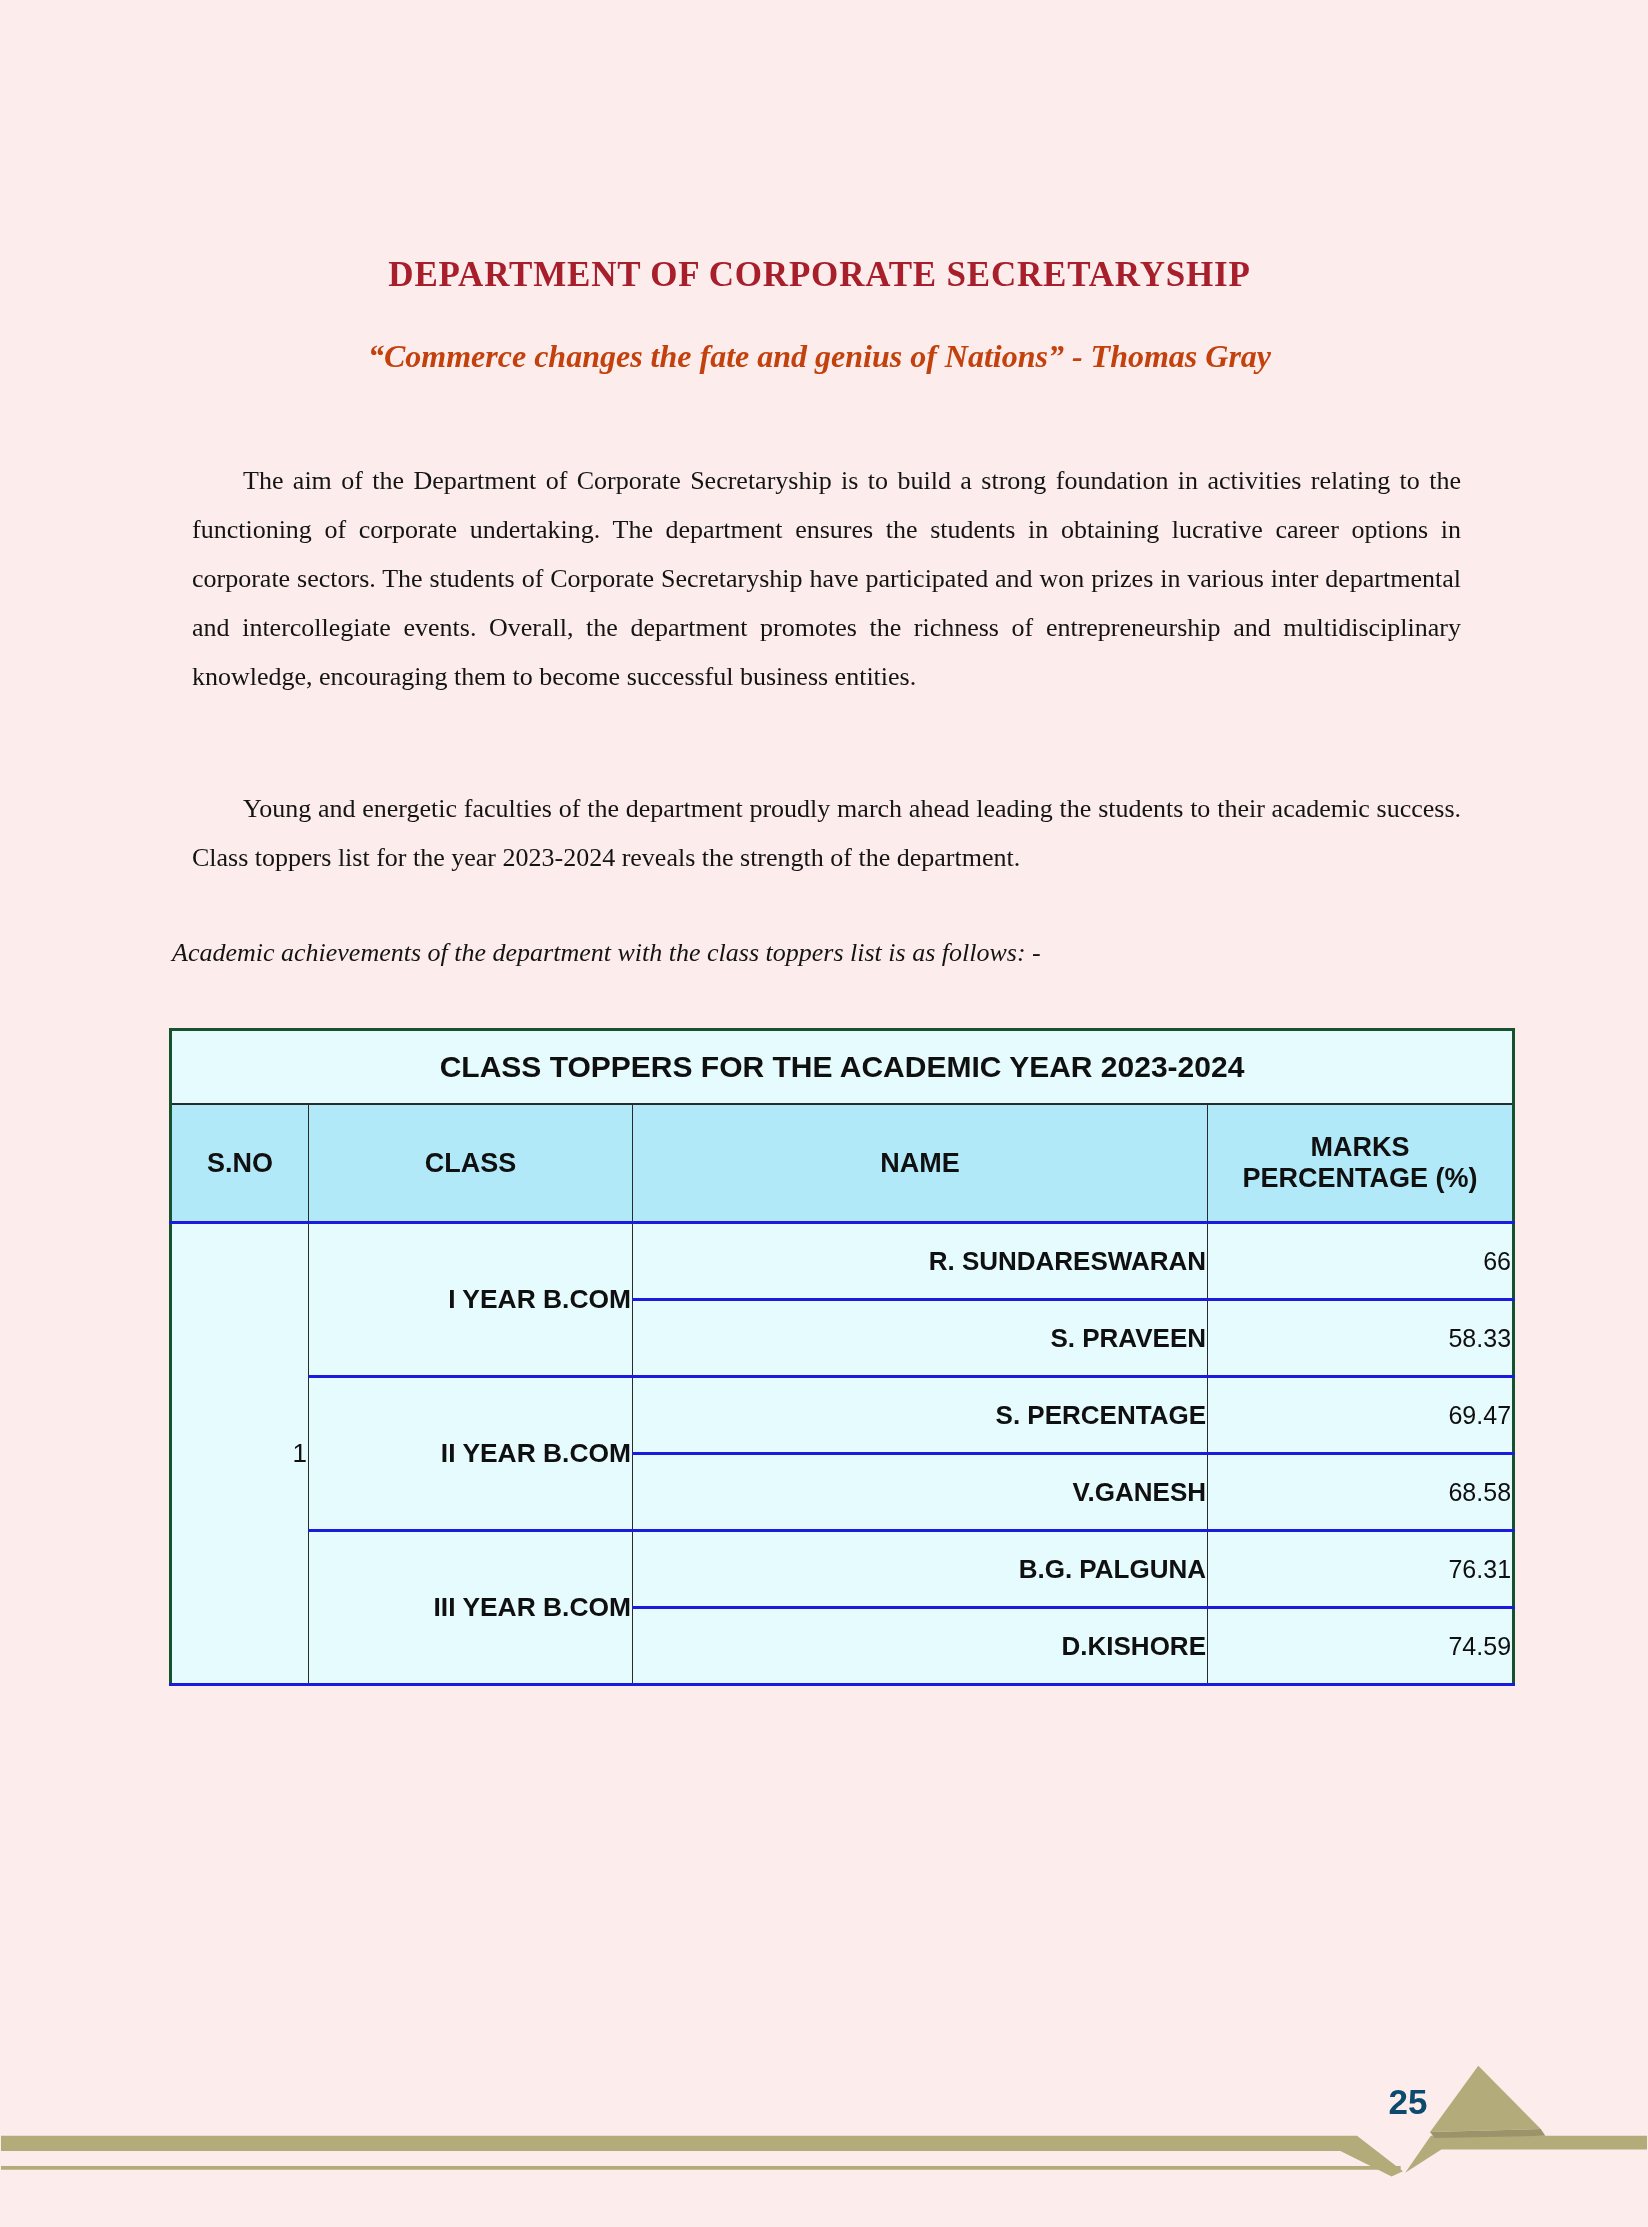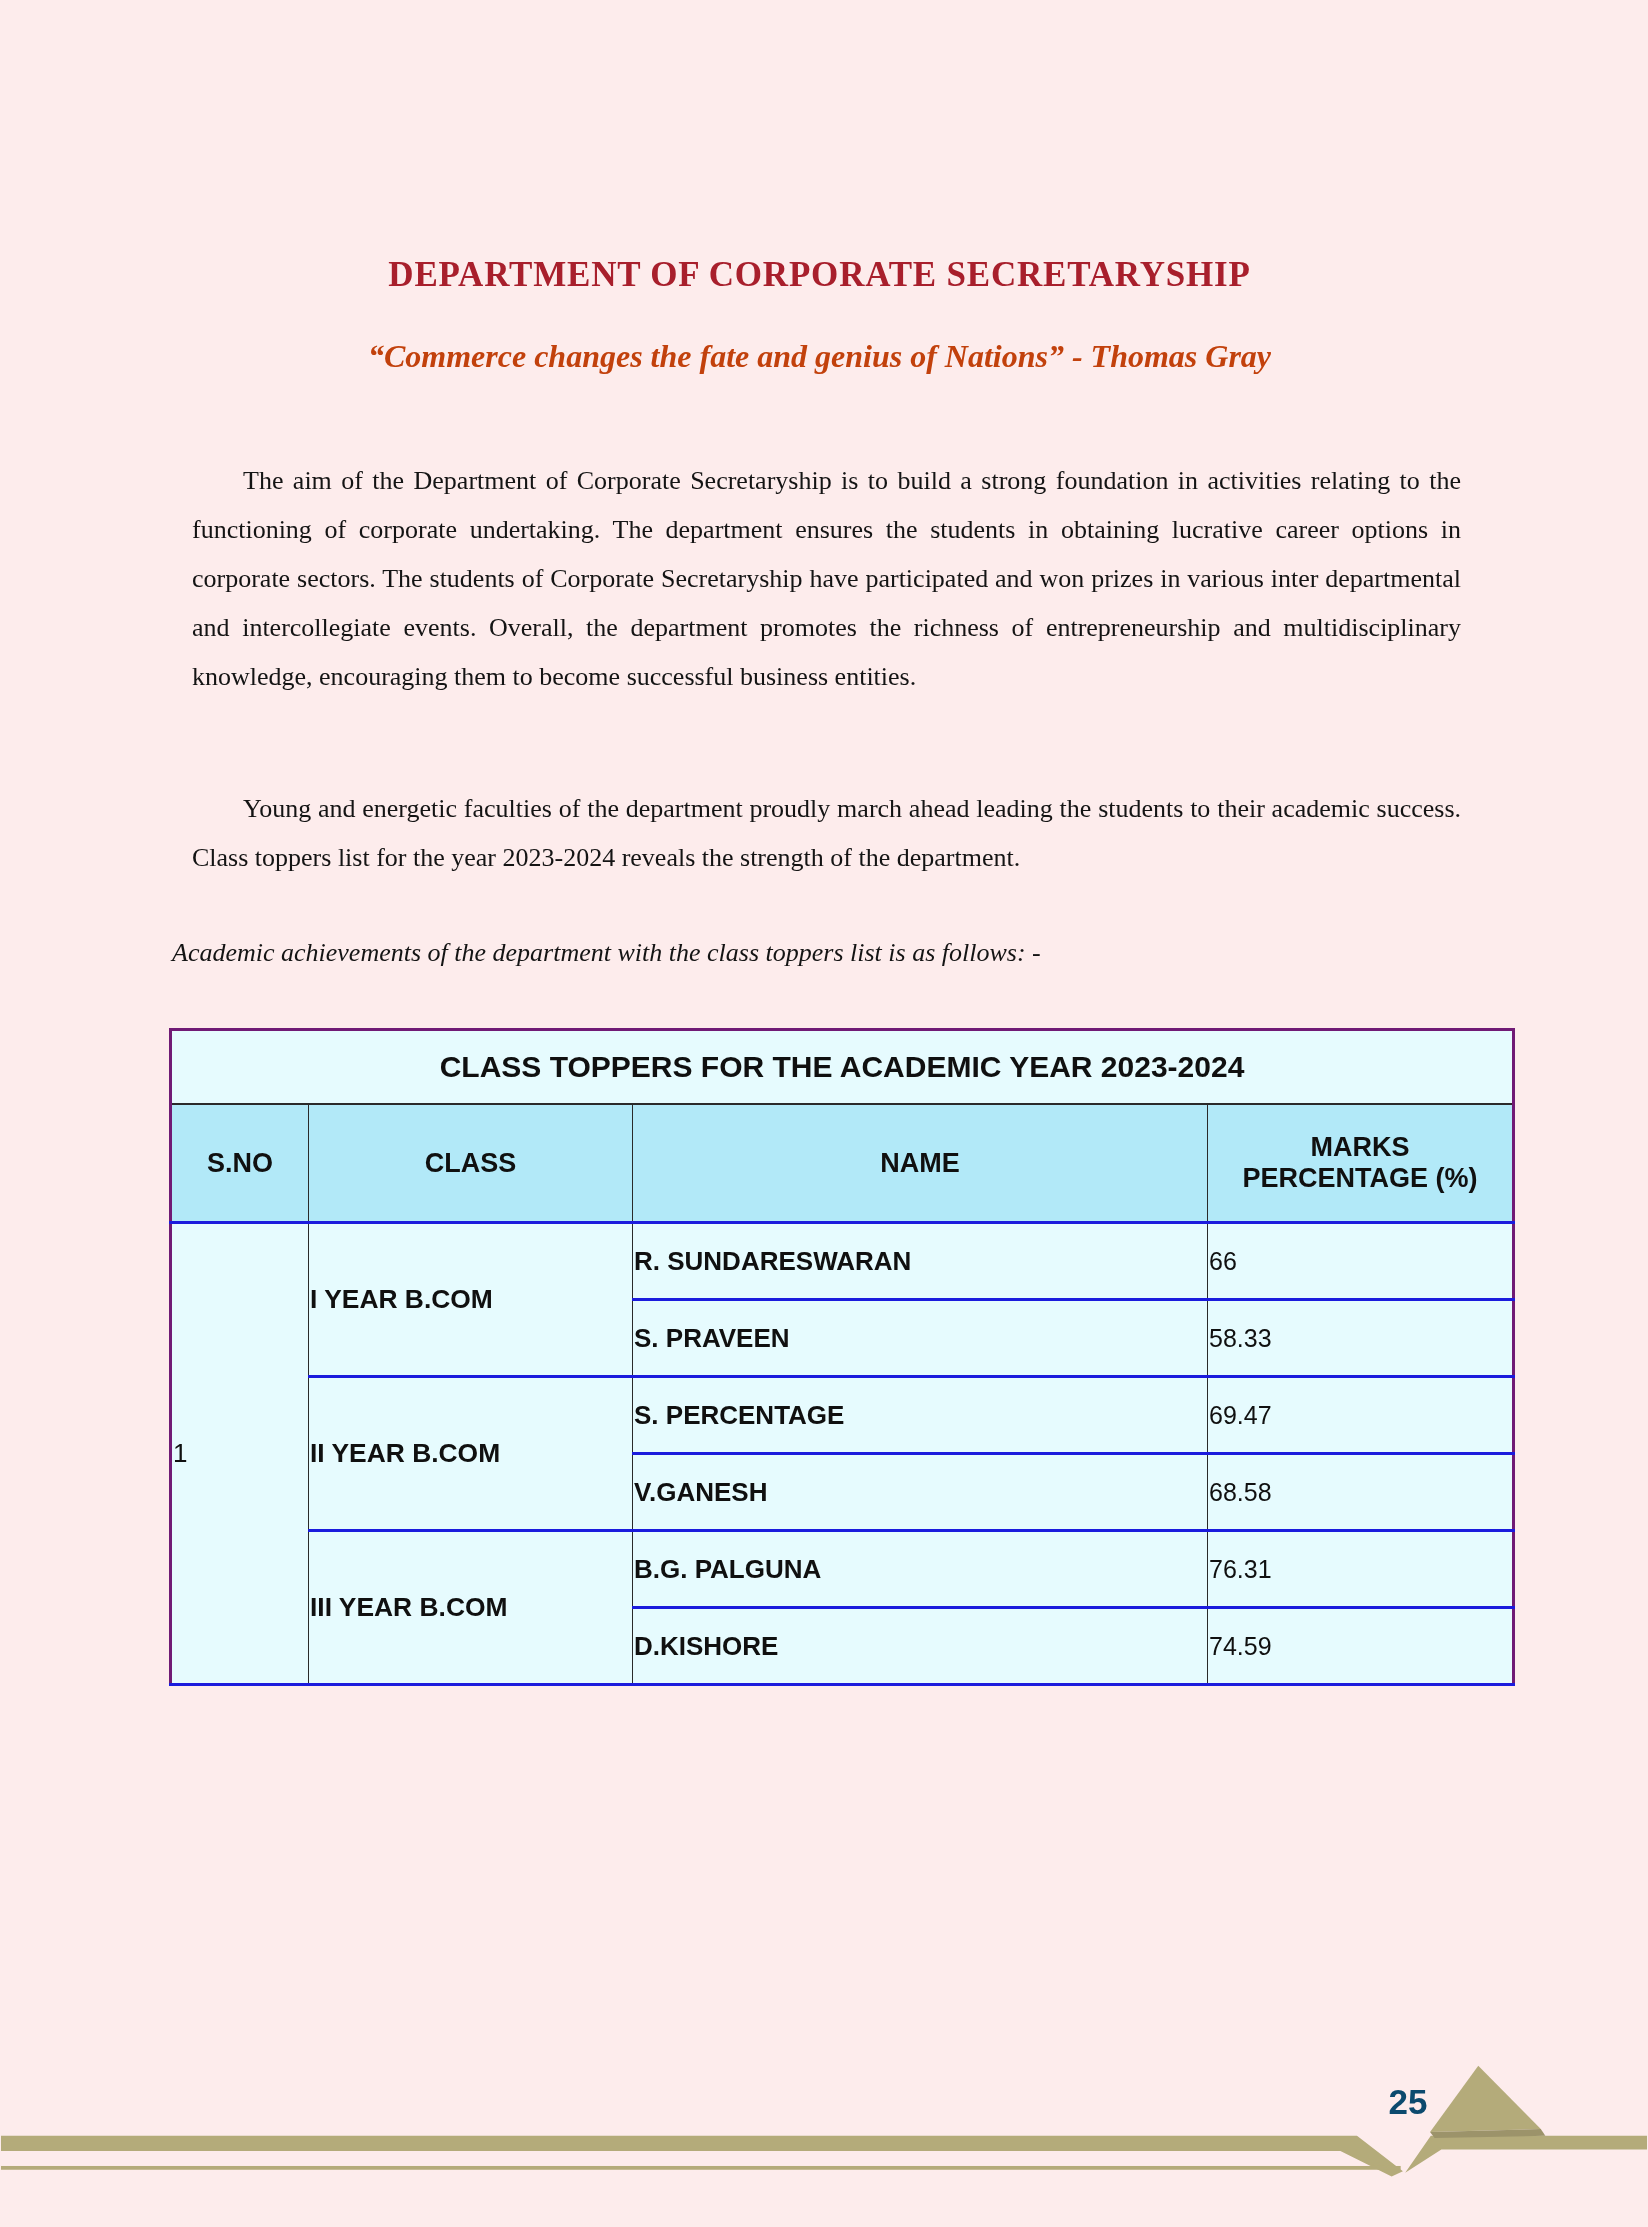--- a/index.html
+++ b/index.html
@@ -29,41 +29,41 @@
   .note-line{
     left:172px;top:938px;width:1328px;
     font-size:26px;font-weight:normal;font-style:italic;color:#141414;
   }
   table.toppers{
     left:169px;top:1028px;width:1343px;
     border-collapse:collapse;table-layout:fixed;
     position:absolute;
     font-family:"Liberation Sans",sans-serif;
     background:#e6fbfe;
-    border:3px solid #701a75;
+    border:3px solid #14532d;
   }
   col.c-sno{width:138px;}
   col.c-class{width:324px;}
   col.c-name{width:575px;}
   col.c-marks{width:306px;}
   .tcell-title{
     height:70px;text-align:center;vertical-align:middle;
     font-size:30px;font-weight:bold;color:#101010;
     background:#e6fbfe;border-bottom:2.3px solid #2a2a2a;
   }
   tr.trow-head th{
     height:116px;text-align:center;vertical-align:middle;
     font-size:27px;font-weight:bold;color:#101010;
     background:#b2e9f8;
     border-left:1.5px solid #2a2a2a;border-right:1.5px solid #2a2a2a;
     border-top:2.3px solid #2a2a2a;border-bottom:3px solid #1b1bdd;
     padding:0 19.6px;
   }
   tr.trow-data td{
-    height:72px;text-align:left;vertical-align:middle;
+    height:72px;text-align:right;vertical-align:middle;
     border-left:1.5px solid #2a2a2a;border-right:1.5px solid #2a2a2a;
     border-top:3px solid #1b1bdd;border-bottom:3px solid #1b1bdd;
     background:#e6fbfe;
   }
   td.cell-sno{font-size:26px;font-weight:normal;color:#101010;}
   td.cell-class{font-size:26.4px;font-weight:bold;color:#101010;margin-top:12px;}
   td.cell-name{font-size:26px;font-weight:bold;color:#101010;}
   td.cell-marks{font-size:25px;font-weight:normal;color:#101010;}
   .footer-svg{left:0;top:2001px;width:1648px;height:226px;}
   .page-number{

